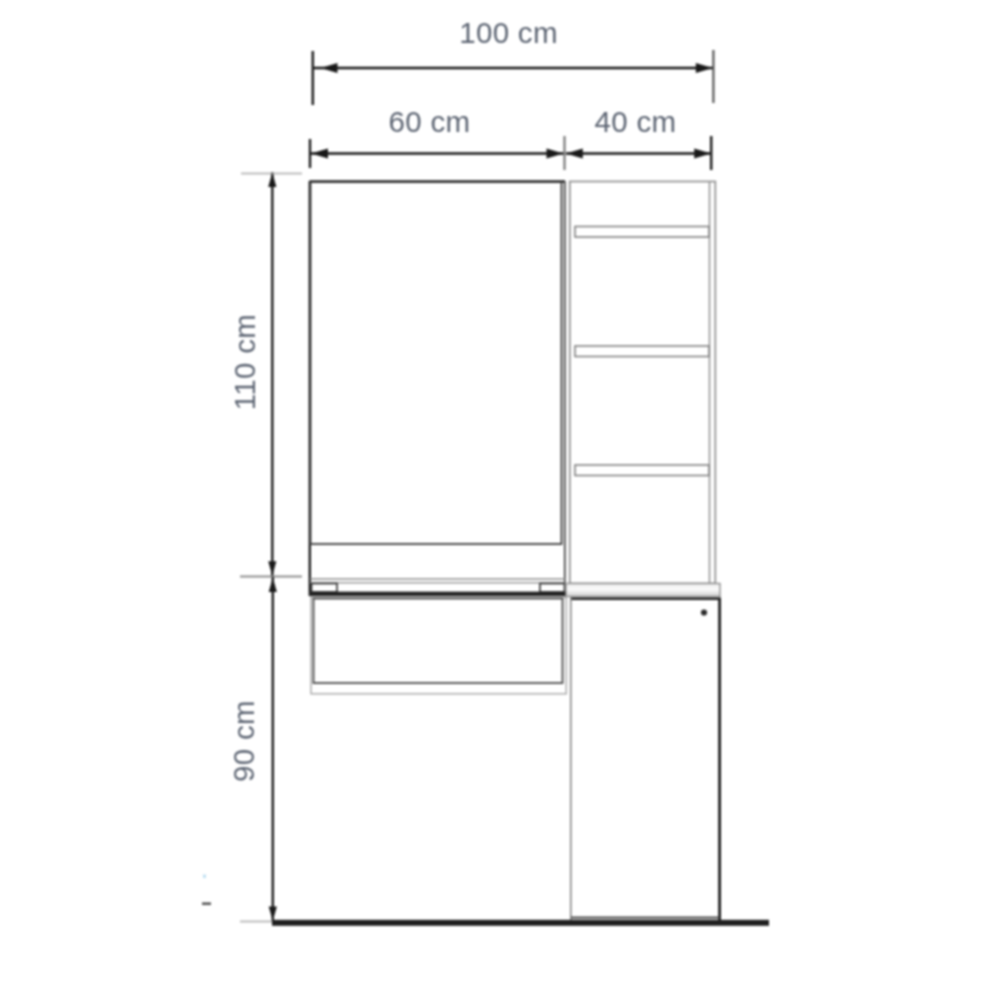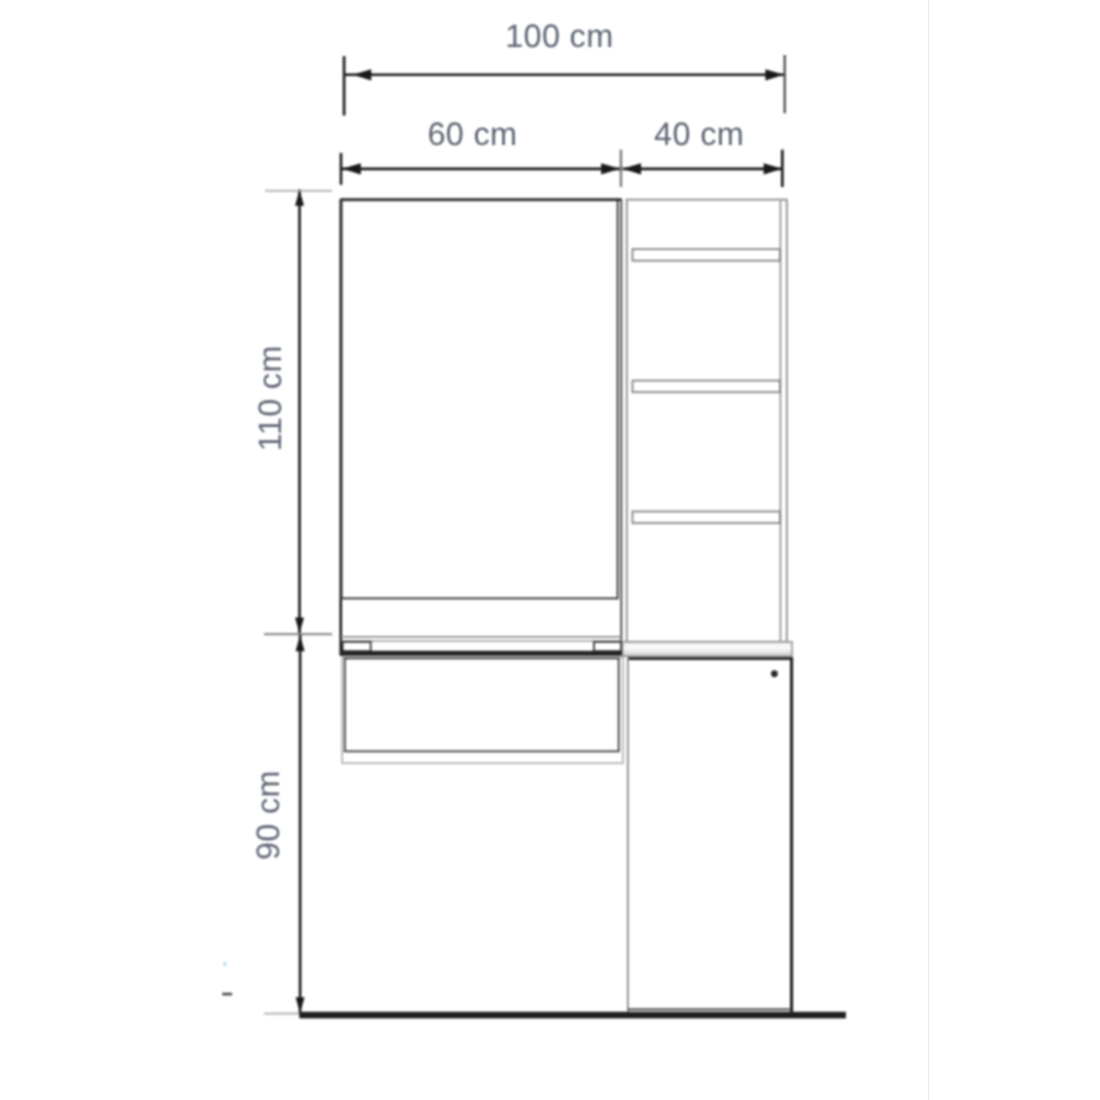--- a/index.html
+++ b/index.html
@@ -1,16 +1,16 @@
 <!DOCTYPE html>
 <html><head>
 <meta charset="utf-8">
 <style>
   html,body{margin:0;padding:0;background:#ffffff;}
-  .wrap{width:844px;height:1000px;position:relative;overflow:hidden;background:#a3a3a3;}
+  .wrap{width:844px;height:1000px;position:relative;overflow:hidden;background:#b91c1c;}
   svg{display:block;}
   text{font-family:"Liberation Sans", sans-serif;}
 </style>
 </head>
 <body>
 <div class="wrap">
 <svg width="1000" height="1000" viewBox="0 0 1000 1000">
 
   <defs>
     <linearGradient id="bandg" x1="0" y1="0" x2="0" y2="1">

